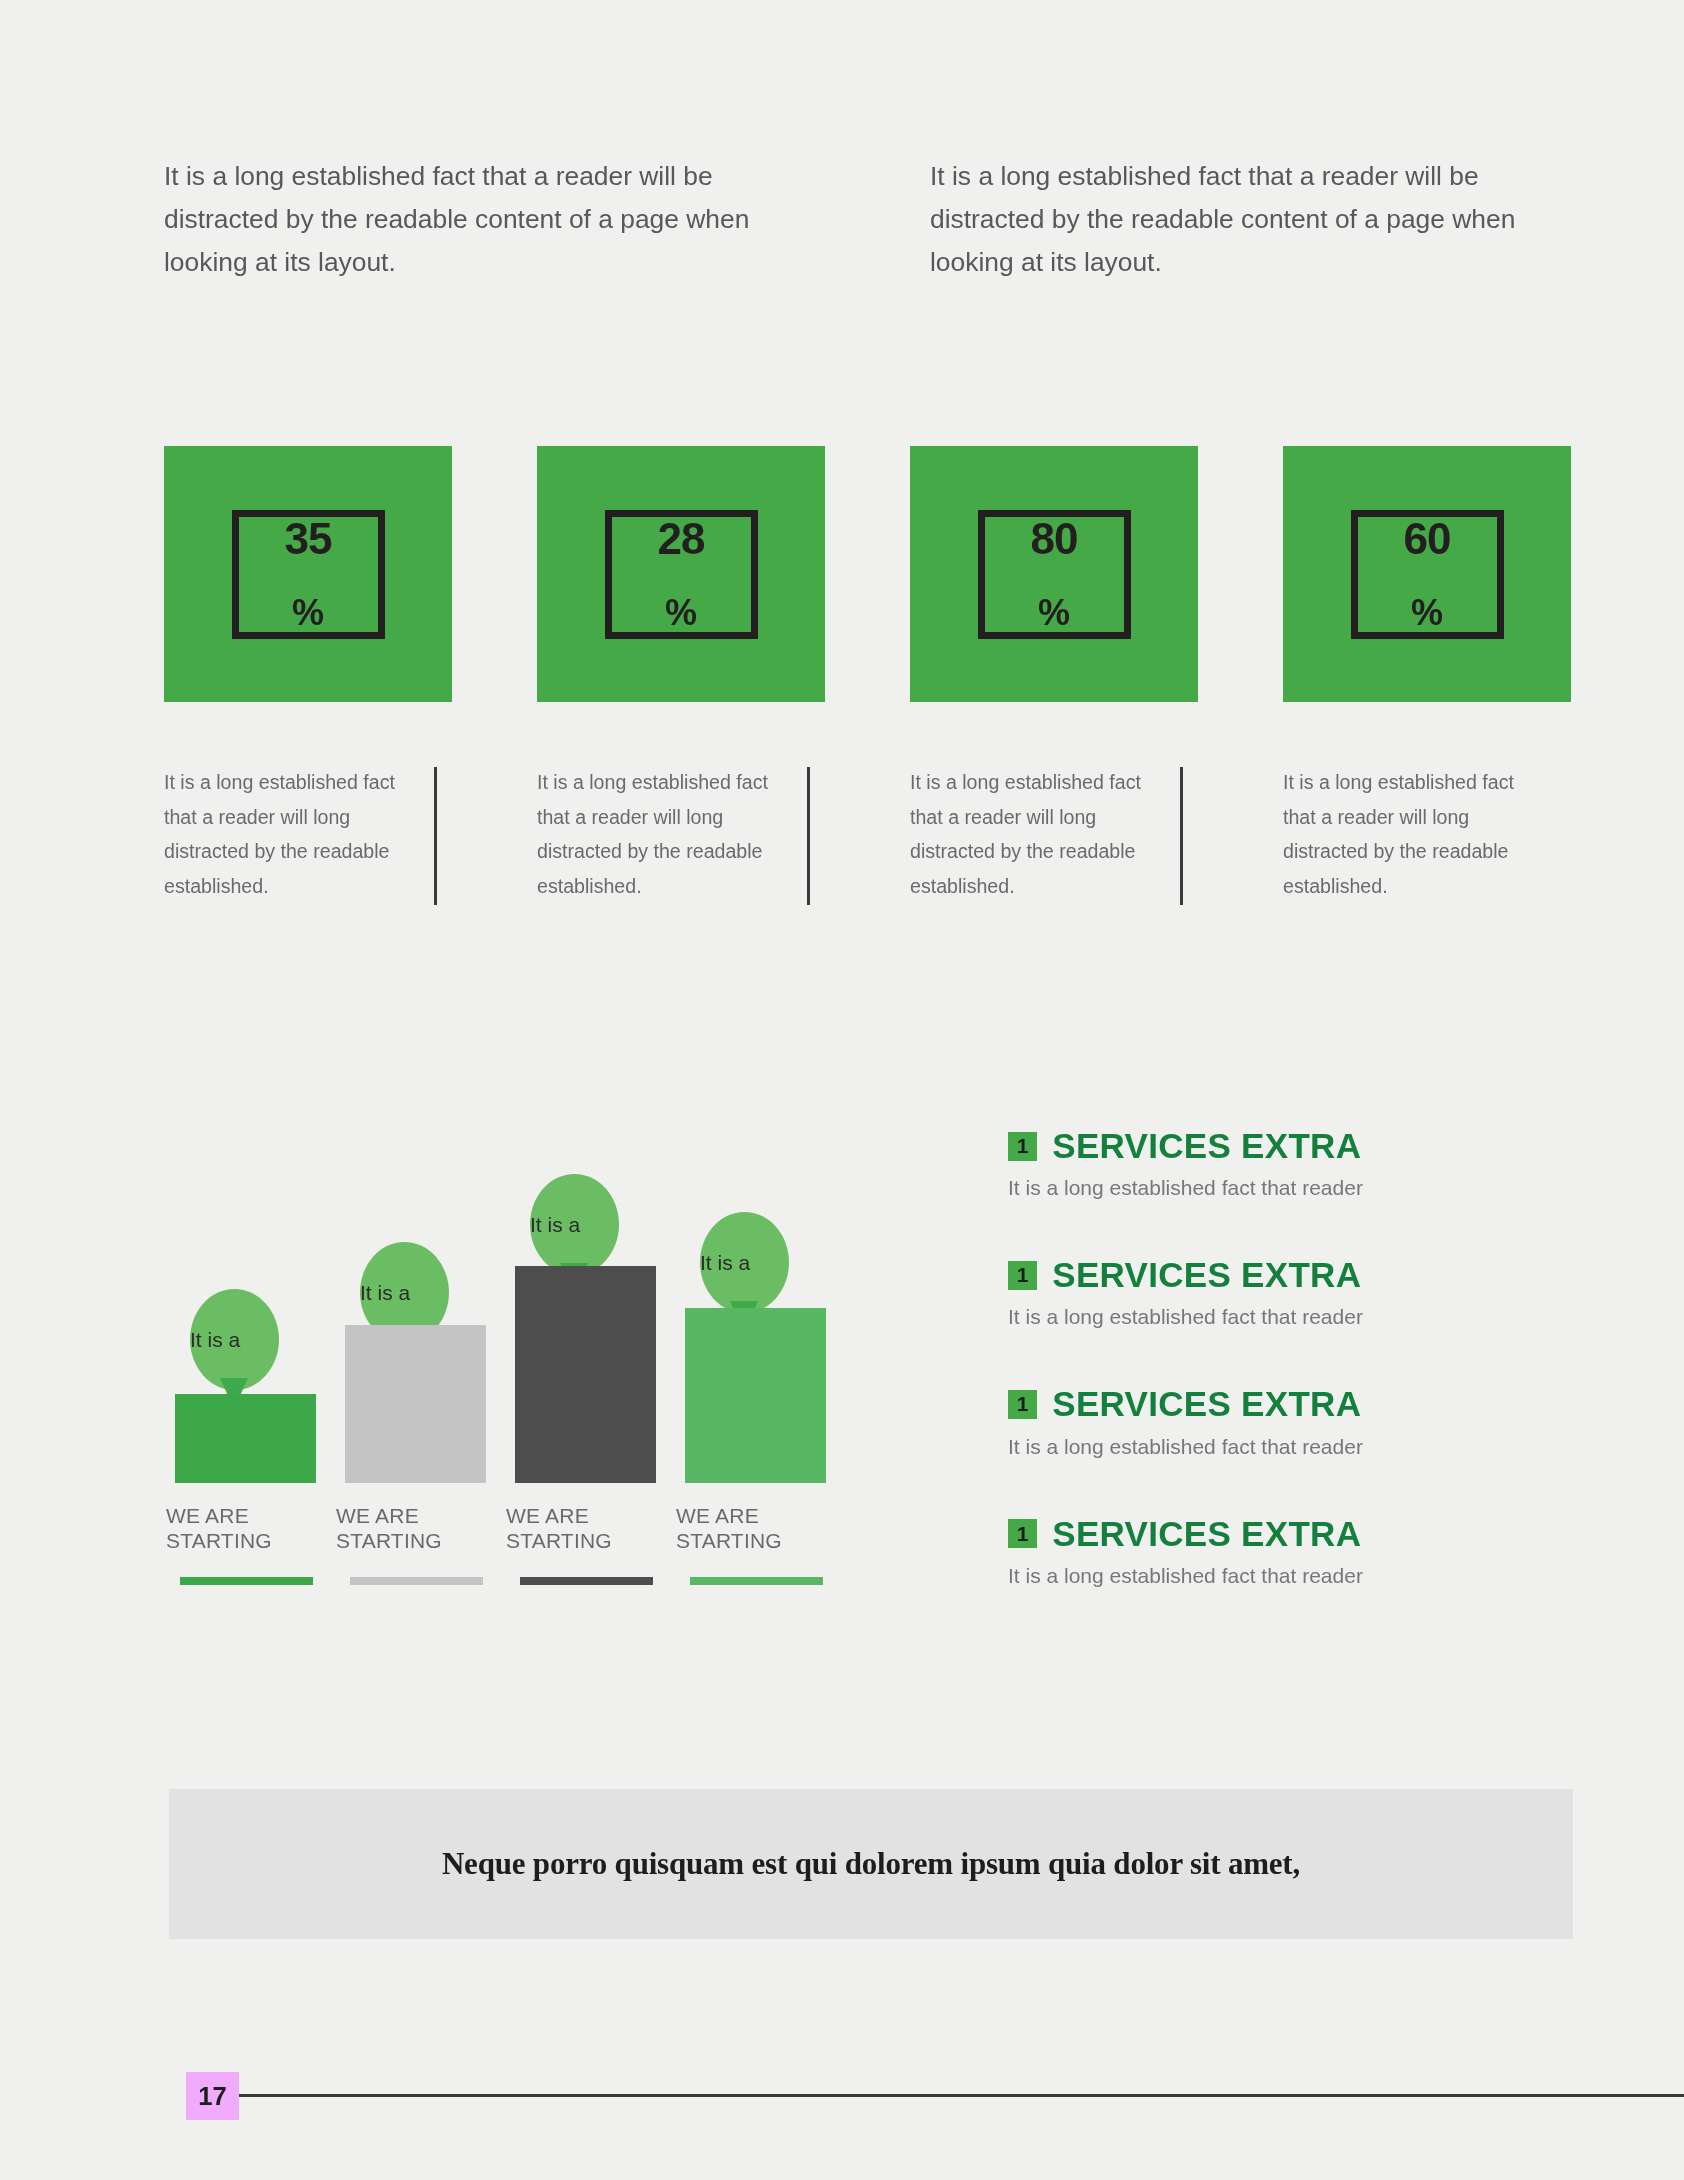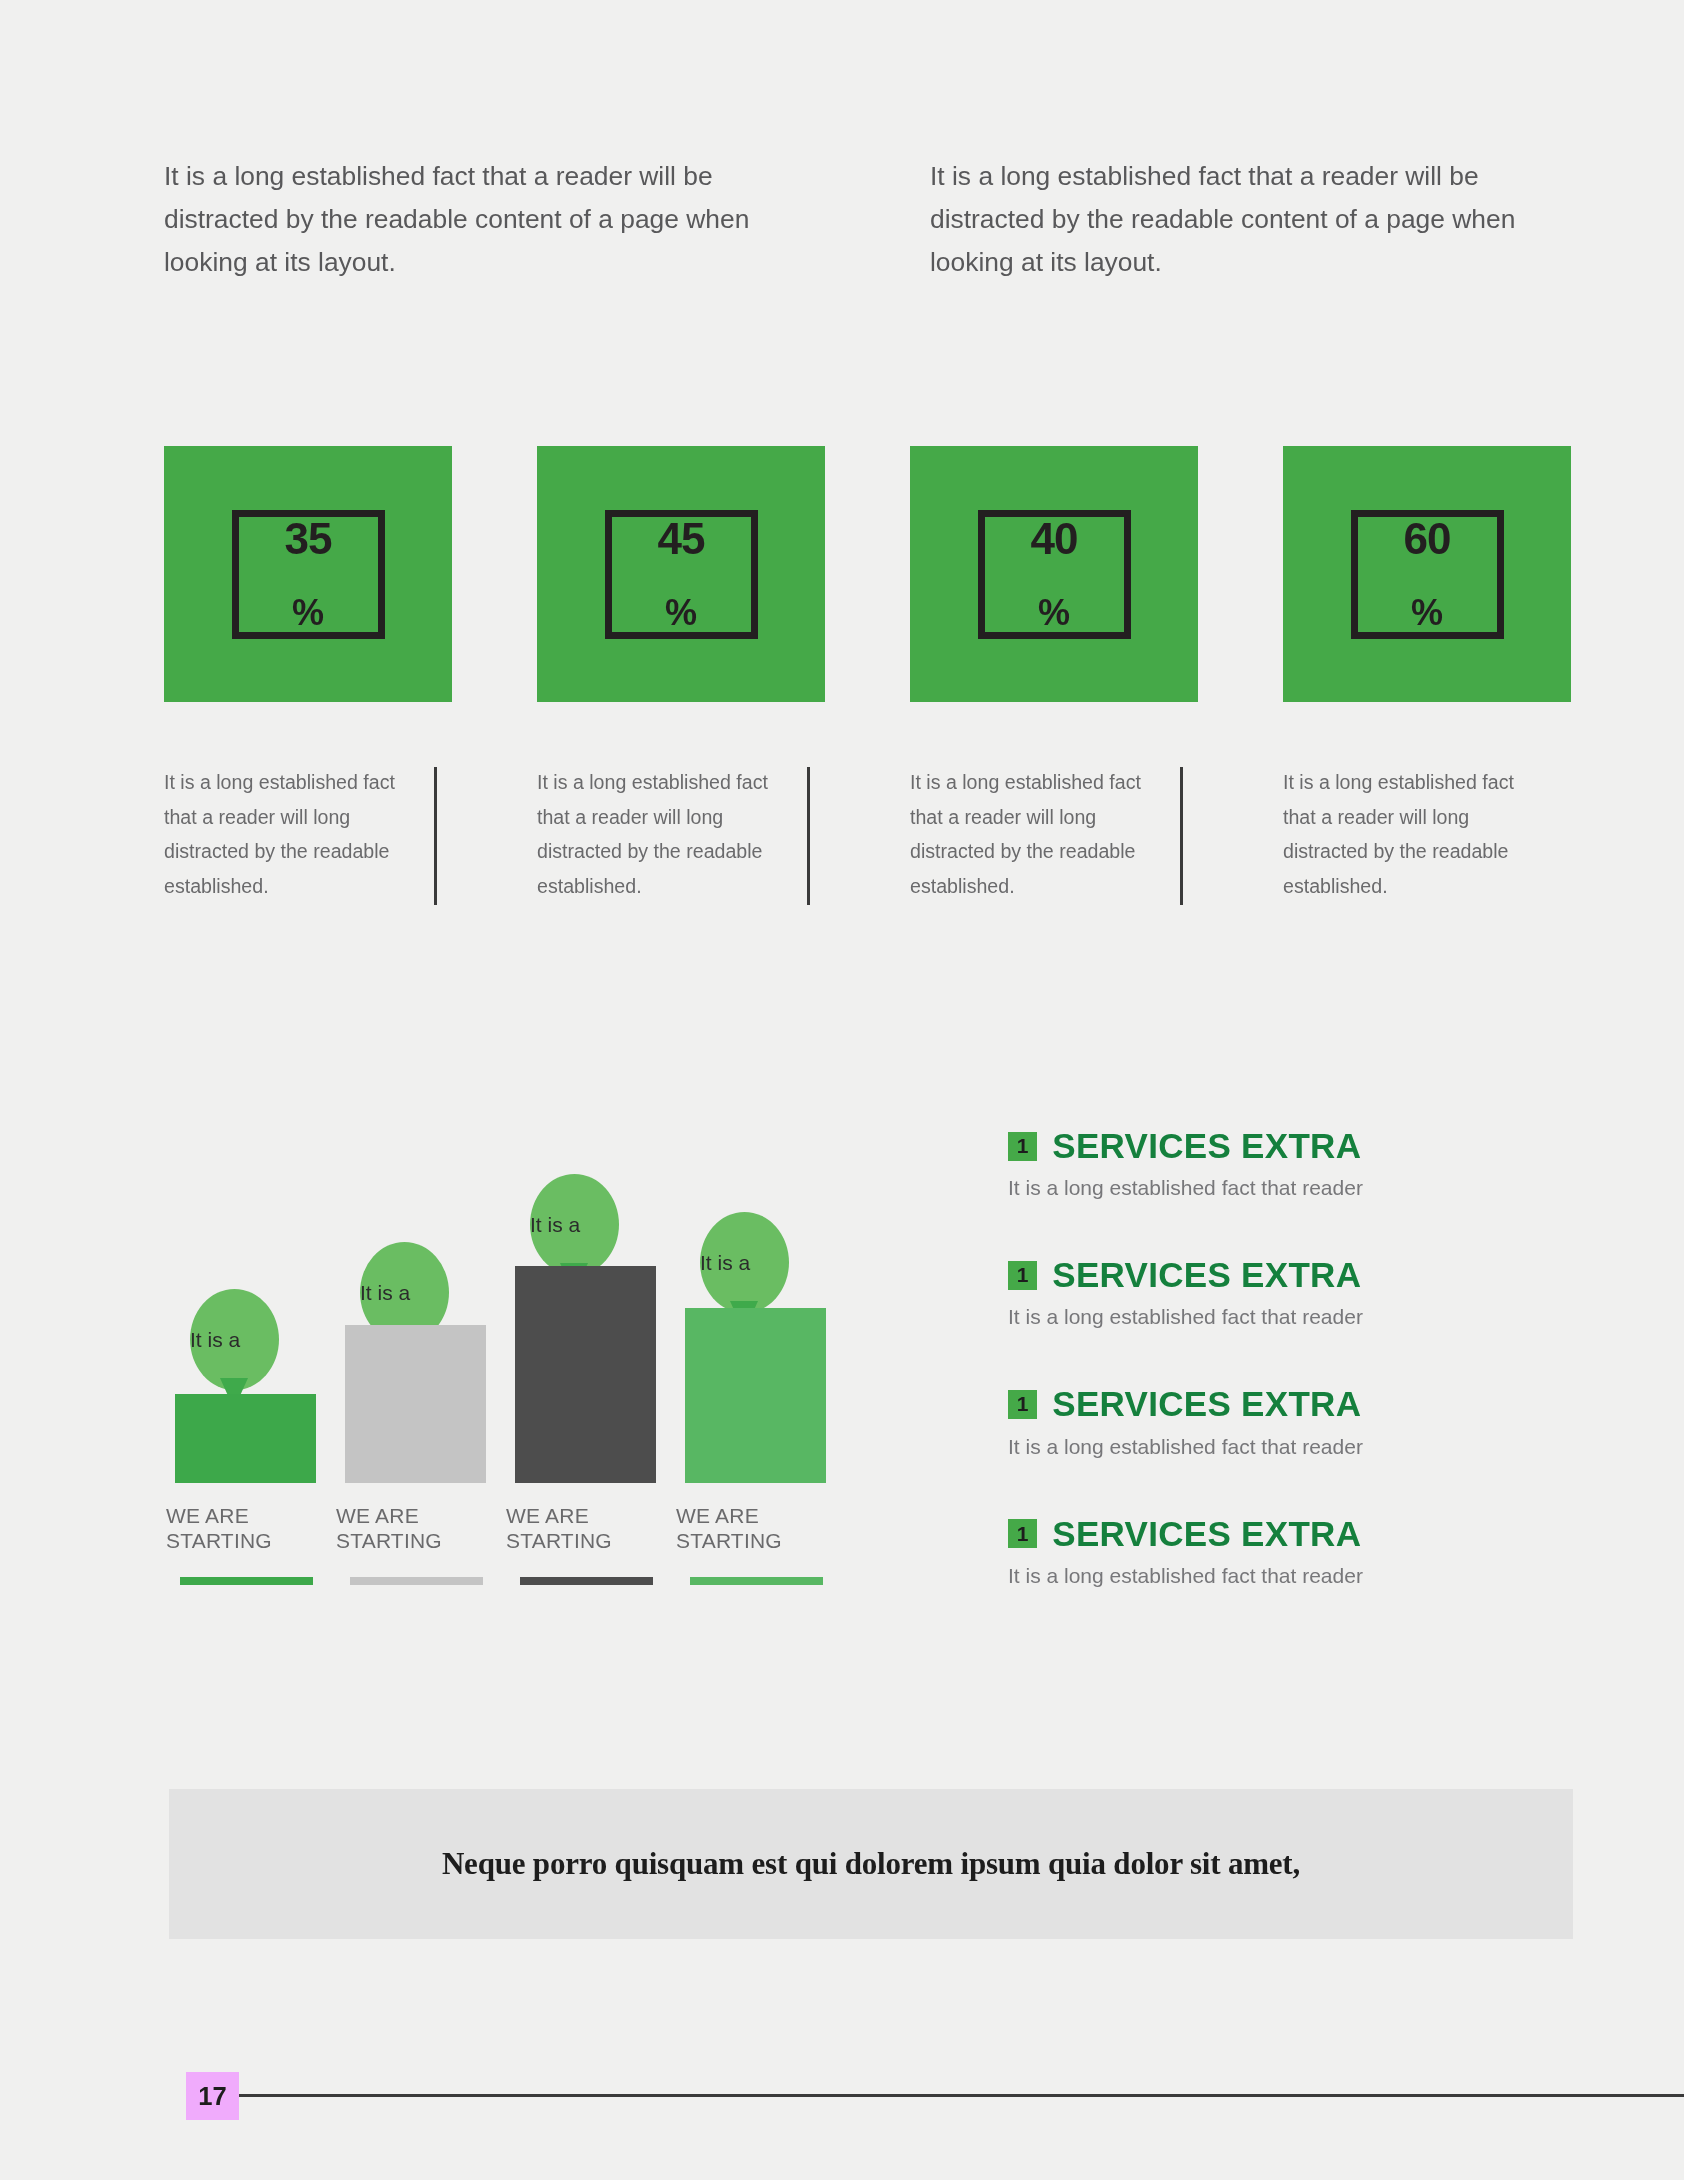--- a/index.html
+++ b/index.html
@@ -253,27 +253,27 @@
 
   <div class="tiles">
     <div class="tile">
       <div class="tile-inner">
         <span class="tile-num">35</span>
         <span class="tile-pct">%</span>
       </div>
     </div>
     <div class="tile">
       <div class="tile-inner">
-        <span class="tile-num">45</span>
+        <span class="tile-num">28</span>
         <span class="tile-pct">%</span>
       </div>
     </div>
     <div class="tile">
       <div class="tile-inner">
-        <span class="tile-num">40</span>
+        <span class="tile-num">80</span>
         <span class="tile-pct">%</span>
       </div>
     </div>
     <div class="tile">
       <div class="tile-inner">
         <span class="tile-num">60</span>
         <span class="tile-pct">%</span>
       </div>
     </div>
   </div>

